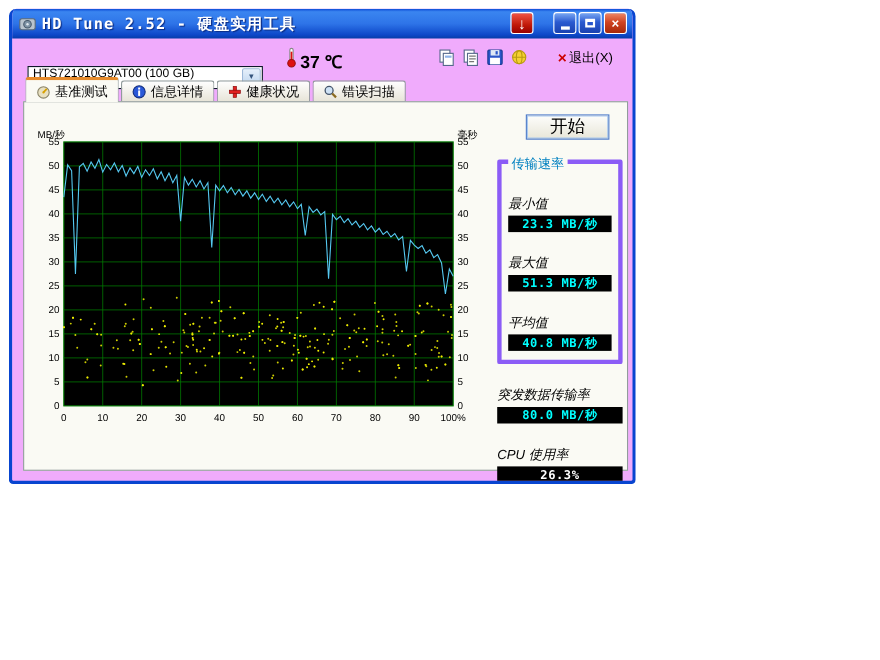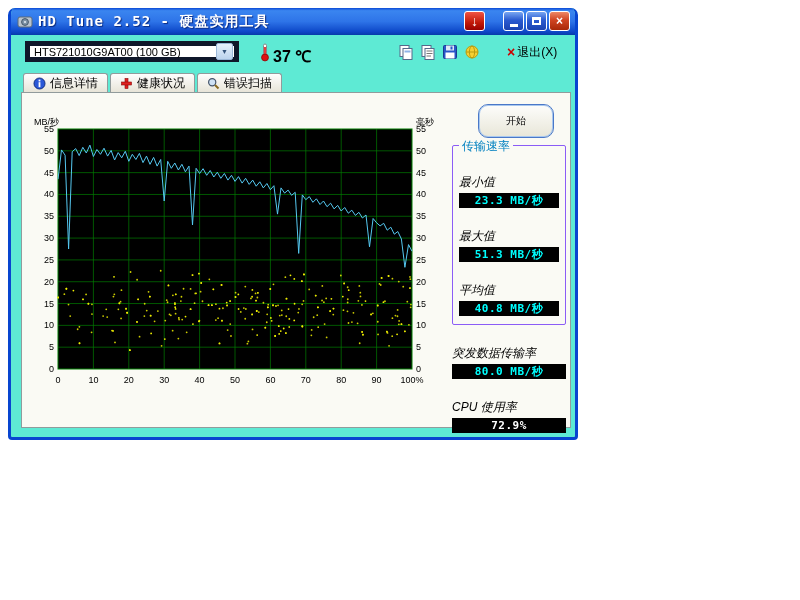--- a/index.html
+++ b/index.html
@@ -1,19 +1,19 @@
 <!DOCTYPE html>
 <html><head>
 <meta charset="utf-8">
 <style>
   * { margin:0; padding:0; box-sizing:border-box; }
   html,body { width:800px; height:600px; background:#ffffff; font-family:"Liberation Sans",sans-serif; overflow:hidden; }
 
   .win { position:absolute; left:8px; top:8px; width:570px; height:432px;
-         background:#5eead4; border:3px solid #0845d0; border-top:none;
+         background:#f0abfc; border:3px solid #0845d0; border-top:none;
          border-radius:7px 7px 4px 4px; overflow:hidden; }
 
   
   .titlebar { position:relative; height:27px;
     background:linear-gradient(180deg,#0A49D6 0%,#3A85F0 10%,#2E74E8 50%,#0D47C8 88%,#063CA8 100%);
     display:flex; align-items:center; padding:0 6px; color:#fff; }
   .titlebar .app-ic { width:16px; height:16px; margin-right:5px; }
   .title-text { font-family:"DejaVu Sans Mono",monospace; font-weight:bold; font-size:14px;
     text-shadow:1px 1px 1px #0a2a80; letter-spacing:1px; white-space:nowrap; }
   .tb-right { position:absolute; right:5px; top:3px; display:flex; align-items:center; }
@@ -21,22 +21,22 @@
     display:flex; align-items:center; justify-content:center; color:#fff;
     font-size:12px; font-weight:bold; margin-left:2px; cursor:pointer; }
   .tbtn.blue { background:linear-gradient(180deg,#79a7f2,#2a5ad0 45%,#1a42b0); }
   .tbtn.red  { background:linear-gradient(180deg,#ee8866,#d04422 45%,#a82808); }
   .tbtn.dl   { background:linear-gradient(180deg,#f05545,#c01808 60%,#900); margin-right:16px; font-size:14px; }
   .glyph-min { display:block; width:8px; height:3px; background:#fff; margin-top:9px; }
   .glyph-max { display:block; width:9px; height:8px; border:2px solid #fff; border-top-width:3px; }
 
   
   .toolbar { position:relative; height:34px; }
-  .dd { position:absolute; left:14px; top:6px; width:214px; height:21px; background:#fff;
-        border:5px solid #0f172a; display:flex; align-items:center; font-size:11px; }
+  .dd { position:absolute; left:14px; top:25px; width:214px; height:21px; background:#fff;
+        border:1px solid #0f172a; display:flex; align-items:flex-start; font-size:11px; }
   .dd-text { flex:1; padding:0 4px; white-space:nowrap; overflow:hidden; }
   .dd-btn { width:17px; height:17px; margin:1px; background:linear-gradient(180deg,#e6f0fb,#bcd4ee);
         border:1px solid #9cb8d8; border-radius:2px; display:flex; align-items:center; justify-content:center;
         font-size:7px; color:#34547c; }
   .thermo { position:absolute; left:248px; top:7px; }
   .temp-text { position:absolute; left:262px; top:10px; font-size:16px; font-weight:bold; }
   .icbar { position:absolute; left:384px; top:6px; display:flex; }
   .icbtn { width:22px; height:22px; display:flex; align-items:center; justify-content:center;
            border:1px solid transparent; border-radius:2px; }
   .exit { position:absolute; left:496px; top:6px; height:22px; display:flex; align-items:center; font-size:12px; }
@@ -48,31 +48,31 @@
          border:1px solid #919B9C; border-bottom:none; border-radius:3px 3px 0 0;
          background:linear-gradient(180deg,#fefefe,#e6e3d6); height:20px; margin-top:3px; }
   .tab.active { height:23px; margin-top:0; background:#FAFAF4; position:relative; z-index:3;
          border-top:3px solid #E68B2C; }
   .tab .tic { margin-right:4px; }
 
   .panel { position:absolute; left:10px; top:84px; width:550px; height:336px;
            background:#FAFAF4; border:1px solid #919B9C; }
 
   
-  .start-btn { position:absolute; right:16px; top:11px; width:76px; height:34px;
+  .start-btn { position:absolute; right:16px; top:11px; width:76px; height:23px;
     background:linear-gradient(180deg,#fdfdfb,#e8e6d8); border:1px solid #4a78c8;
-    box-shadow:0 0 0 1px #a8c8ee inset; border-radius:10px;
-    font-size:10px; display:flex; align-items:center; justify-content:center; cursor:pointer; }
+    box-shadow:0 0 0 1px #a8c8ee inset; border-radius:0;
+    font-size:16px; display:flex; align-items:center; justify-content:center; cursor:pointer; }
 
   
   .chart-wrap { position:absolute; left:10px; top:22px; }
 
   
   .results { position:absolute; left:430px; top:46px; width:114px; font-size:12px; }
-  .grp { border:1px solid #8b5cf6; border-radius:2px; padding:8px 6px 8px 6px; position:relative; margin-top:6px; }
+  .grp { border:4px solid #8b5cf6; border-radius:2px; padding:8px 6px 8px 6px; position:relative; margin-top:6px; }
   .grp-title { position:absolute; top:-8px; left:6px; background:#FAFAF4; padding:0 3px; color:#0080C0; font-size:12px; }
   .rlabel { margin:20px 0 2px 0;font-style:italic; }
   .valbox { height:15px; background:#000; display:flex; align-items:center; justify-content:center;
             font-family:"DejaVu Sans Mono",monospace; font-weight:bold; font-size:11px; letter-spacing:0.5px;text-align:right; }
   .cyan  { color:#00FFFF; }
   .yellow{ color:#FFFF00; }
   .white { color:#FFFFFF; }
   .rsect { margin-top:12px; }
 </style>
 </head>
@@ -145,20 +145,28 @@
       </div>
     </div>
 
     <div class="exit">
       <span class="x">×</span>
       <span>退出(X)</span>
     </div>
   </div>
 
   <div class="tabs">
+    <div class="tab active">
+      <svg class="tic" width="13" height="13" viewBox="0 0 13 13">
+        <circle cx="6.5" cy="7" r="5.2" fill="#e8e0c0" stroke="#8a8468"></circle>
+        <line x1="6.5" y1="7" x2="9.5" y2="3.8" stroke="#d8a000" stroke-width="1.6"></line>
+        <circle cx="6.5" cy="7" r="1" fill="#d8a000"></circle>
+      </svg>
+      <span>基准测试</span>
+    </div>
     <div class="tab">
       <svg class="tic" width="13" height="13" viewBox="0 0 13 13">
         <circle cx="6.5" cy="6.5" r="5.5" fill="#2a58d8" stroke="#15307e"></circle>
         <rect x="5.6" y="5.2" width="1.8" height="5" fill="#fff"></rect>
         <rect x="5.6" y="2.6" width="1.8" height="1.8" fill="#fff"></rect>
       </svg>
       <span>信息详情</span>
     </div>
     <div class="tab">
       <svg class="tic" width="13" height="13" viewBox="0 0 13 13">
@@ -555,18 +563,18 @@
       </div>
 
 
       <div class="rsect">
         <div class="rlabel">突发数据传输率</div>
         <div class="valbox cyan">80.0 MB/秒</div>
       </div>
 
       <div class="rsect">
         <div class="rlabel">CPU 使用率</div>
-        <div class="valbox white">72.9%</div>
+        <div class="valbox white">26.3%</div>
       </div>
     </div>
 
   </div>
 </div>
 
 </body></html>

